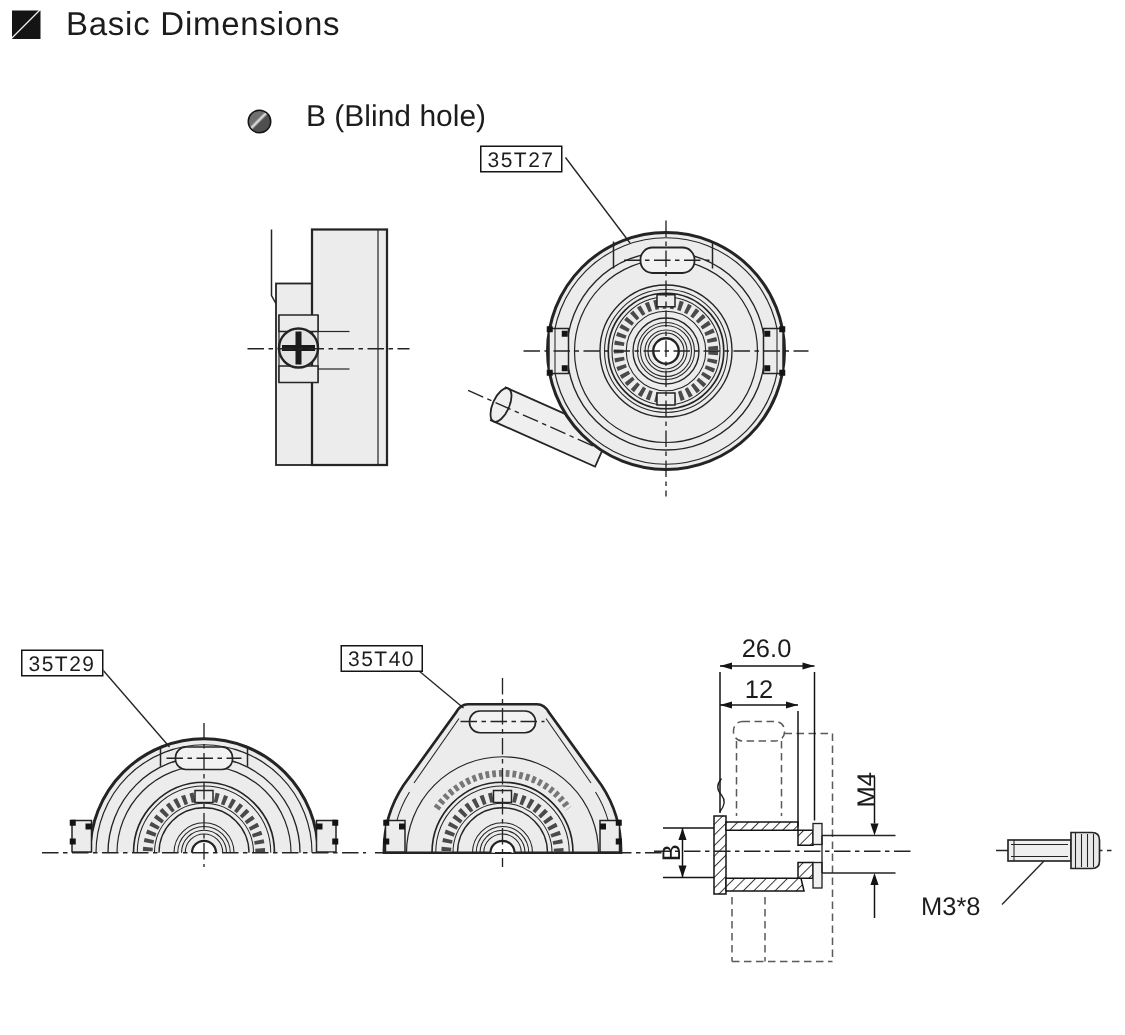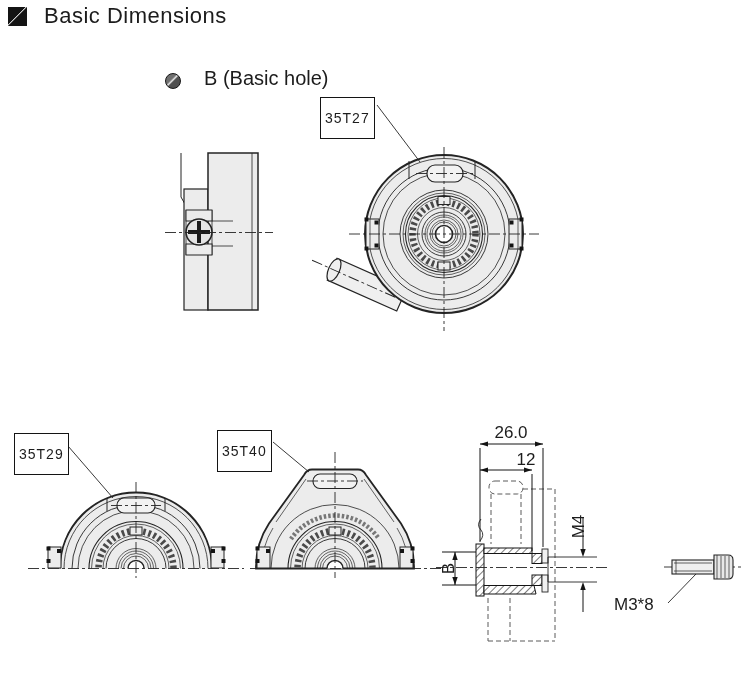--- a/index.html
+++ b/index.html
@@ -6,21 +6,21 @@
   .canvas{position:relative;width:750px;height:690px;background:#fff;overflow:hidden;
           font-family:"Liberation Sans",sans-serif;color:#1c1c1c;border-radius:22px;}
   .abs{position:absolute;}
   .title{font-size:22px;letter-spacing:.5px;white-space:nowrap;}
   .legend-label{font-size:20px;white-space:nowrap;}
   .title-square{width:19px;height:19px;
      background:linear-gradient(135deg,#141414 45%,#ffffff 48%,#141414 51%);}
   .legend-dot{width:14px;height:14px;border:1.6px solid #141414;border-radius:50%;
      background:linear-gradient(135deg,#6f6f6f 38%,#e9e9e9 46%,#4f4f4f 54%);}
   .label-box{border:1.5px solid #141414;background:#fff;font-size:14px;line-height:16px;
-     padding:12px 4px;letter-spacing:1px;white-space:nowrap;}
+     padding:0 4px;letter-spacing:1px;white-space:nowrap;}
   .dim{font-size:17px;white-space:nowrap;}
   .center{text-align:center;}
   .rot{transform:rotate(-90deg);}
   svg{position:absolute;left:0;top:0;}
   .s1{stroke:#242424;fill:none;}
   .body{fill:#ececec;stroke:#242424;}
   .lite{fill:#f2f2f2;stroke:#242424;}
   .cl{stroke:#242424;stroke-width:.9;fill:none;stroke-dasharray:11 3 3 3;}
   .gho{stroke:#5a5a5a;stroke-width:1;fill:none;stroke-dasharray:5 3;}
   .dimln{stroke:#141414;stroke-width:1;fill:none;}
@@ -260,25 +260,25 @@
       <line class="s1" stroke-width=".7" x1="725" y1="556" x2="725" y2="578"></line>
       <line class="s1" stroke-width=".7" x1="729" y1="556" x2="729" y2="578"></line>
       <line class="s1" stroke-width=".9" x1="668" y1="603" x2="696" y2="574"></line>
     </g>
   </svg>
 
   <div class="abs title-square" style="left:8px;top:7px;"></div>
   <div class="abs title" style="left:44px;top:3px;">Basic Dimensions</div>
 
   <div class="abs legend-dot" style="left:165px;top:73px;"></div>
-  <div class="abs legend-label" style="left:204px;top:67px;">B (Basic hole)</div>
+  <div class="abs legend-label" style="left:204px;top:67px;">B (Blind hole)</div>
 
   <div class="abs label-box" style="left:320px;top:97px;">35T27</div>
   <div class="abs label-box" style="left:14px;top:433px;text-align:right;">35T29</div>
-  <div class="abs label-box" style="left:217px;top:430px;">35T40</div>
+  <div class="abs label-box" style="left:227px;top:430px;">35T40</div>
 
   <div class="abs dim center" style="left:485px;top:423px;width:52px;">26.0</div>
-  <div class="abs dim center" style="left:502px;top:450px;width:48px;">12</div>
+  <div class="abs dim center" style="left:482px;top:450px;width:48px;">12</div>
   <div class="abs dim center rot" style="left:562px;top:518px;width:30px;height:17px;">M4</div>
   <div class="abs dim center rot" style="left:439px;top:560px;width:16px;height:17px;">B</div>
   <div class="abs dim" style="left:614px;top:595px;">M3*8</div>
 
 </div>
 
 </body></html>

